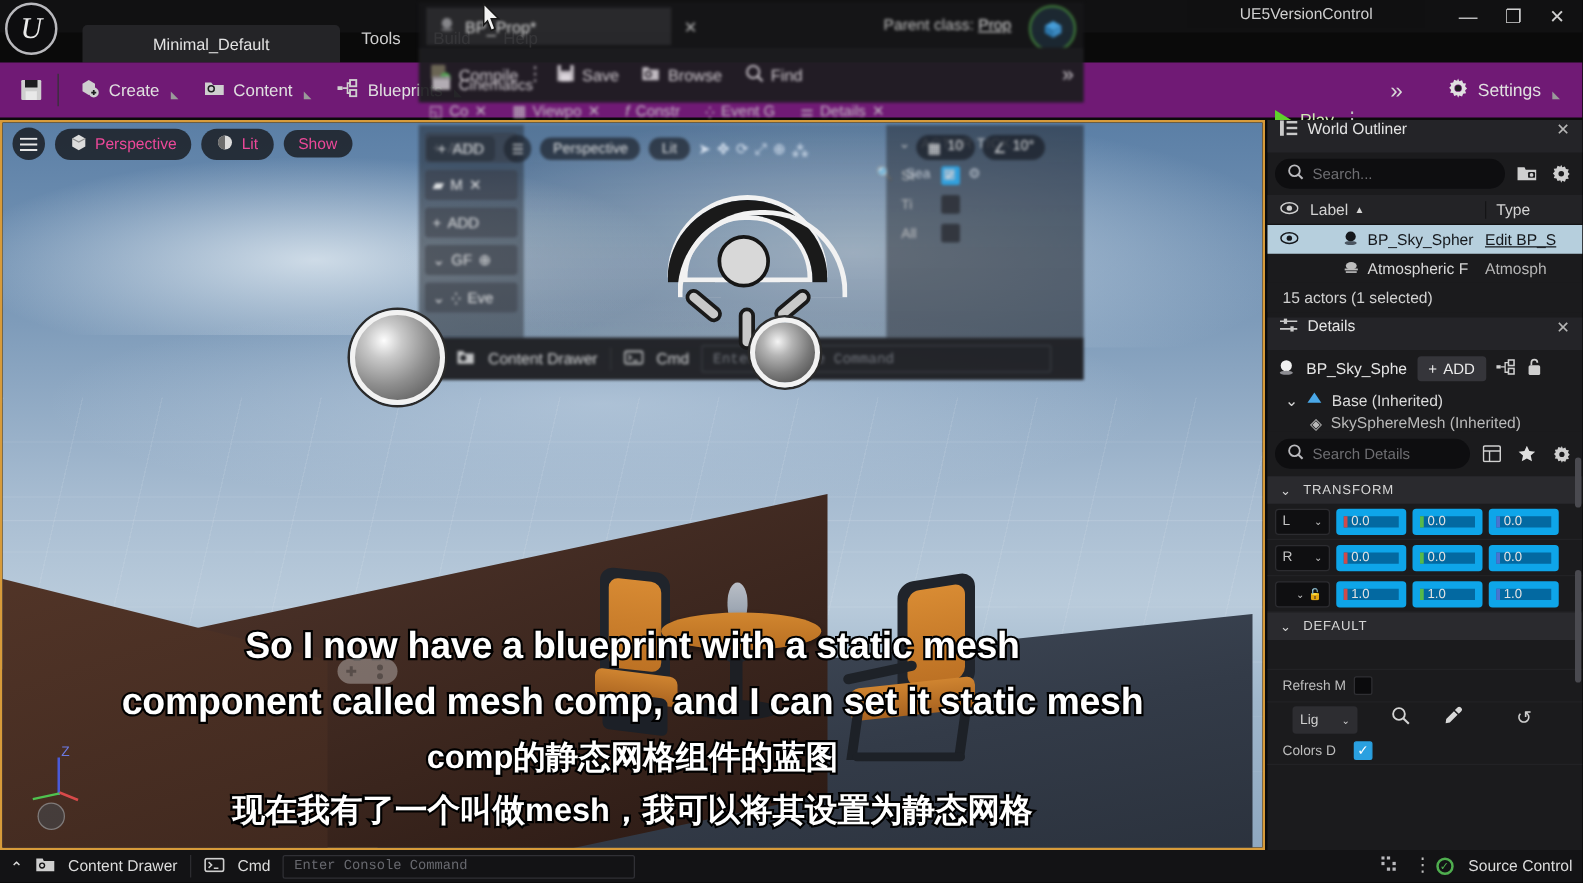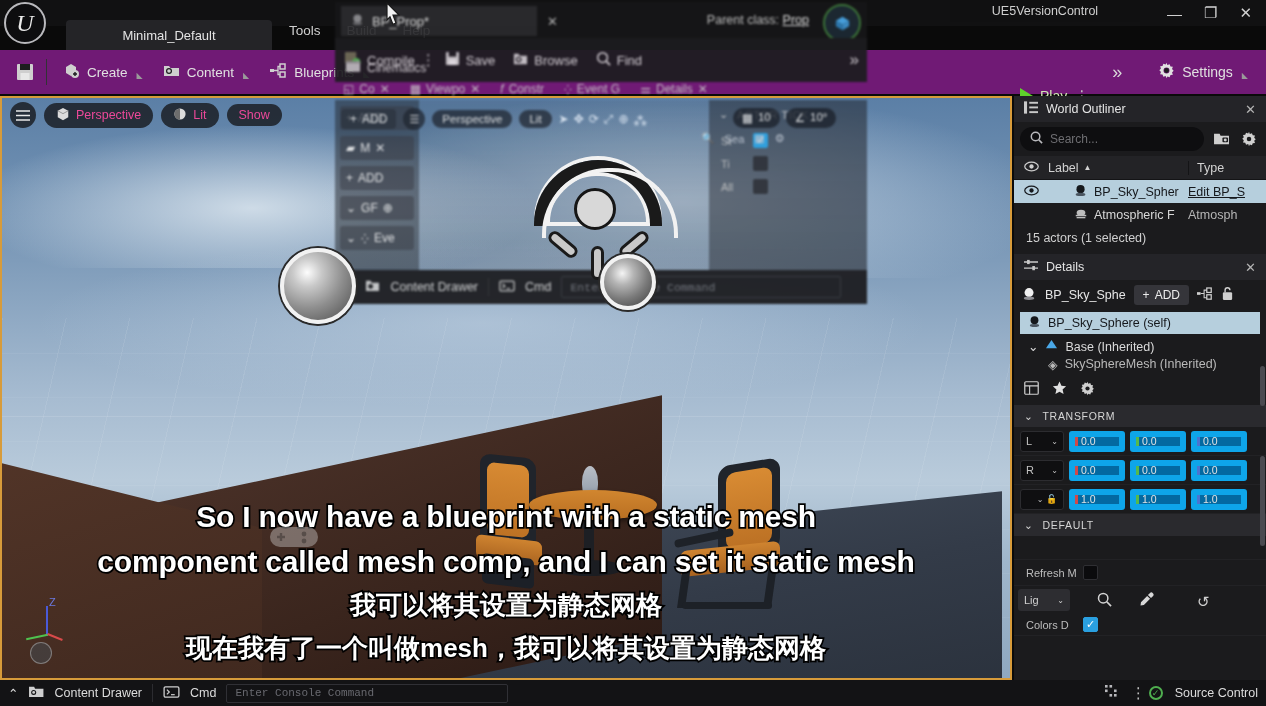--- a/index.html
+++ b/index.html
@@ -160,21 +160,21 @@
     background:#d8d8d8; border:3px solid #161616; }
   .tick { position:absolute; background:#c9c9c9; border:3px solid #1a1a1a; border-radius:7px; }
   .tick.t1 { left:546px; top:238px; width:34px; height:13px; transform:rotate(40deg); }
   .tick.t2 { left:617px; top:238px; width:34px; height:13px; transform:rotate(-40deg); }
   .tick.t3 { left:591px; top:246px; width:13px; height:34px; }
   .mouse-ptr { position:absolute; left:386px; top:2px; width:0; height:0; z-index:70; }
   .mouse-ptr svg { position:absolute; left:0; top:0; }
 
   
   .rightcol { position:absolute; left:1014px; top:96px; width:252px; height:584px; background:#1b1b1d; }
-  .panel-tab { height:26px; background:#242428; display:flex; align-items:center; gap:8px; padding:0 10px;
+  .panel-tab { height:26px; background:#242428; display:flex; align-items:flex-start; gap:8px; padding:0 10px;
      font-size:12.5px; color:#e4e4e4; }
   .panel-tab .x { margin-left:auto; font-size:13px; color:#b5b5b5; }
   .wo-search { display:flex; align-items:center; gap:6px; padding:5px 6px; }
   .searchbox { flex:1; height:24px; background:#0e0e10; border-radius:12px; display:flex; align-items:center;
     gap:7px; padding:0 10px; font-size:12px; color:#6e6e72; }
   .icon-btn { width:22px; height:22px; display:flex; align-items:center; justify-content:center; color:#cfcfcf;}
   .wo-head { height:24px; background:#232326; display:flex; align-items:center; font-size:12.5px; color:#d2d2d2;
      border-bottom:1px solid #141416; }
   .wo-head .c-eye { width:34px; text-align:center; }
   .wo-head .c-lbl { flex:1; display:flex; align-items:center; gap:5px; }
@@ -201,21 +201,21 @@
   .mini-sel { width:44px; height:21px; background:#0f0f11; border:1px solid #2c2c30; border-radius:3px;
     display:flex; align-items:center; justify-content:space-between; padding:0 5px; font-size:11px; color:#c4c4c4;}
   .num { width:56px; height:21px; background:#0369a1; border:6px solid #0ea5e9; border-radius:3px;
     display:flex; align-items:center; font-size:10.5px; color:#e2e2e2; padding-left:6px; position:relative;}
   .num::before{content:""; position:absolute; left:0; top:0; width:3px; height:100%;}
   .num.r::before{background:#d04a4a;} .num.g::before{background:#56b94a;} .num.b::before{background:#4a74d0;}
   .prop-lbl { width:58px; font-size:11px; color:#bdbdbd; padding-left:6px; }
   .ro-chk { width:15px; height:15px; background:#0b0b0d; border:1px solid #2f2f33; border-radius:2px;}
   .ro-chk.on { background:#2aa0e0; border-color:#2aa0e0; color:#fff; font-size:11px;
      display:flex; align-items:center; justify-content:center;}
-  .combo-row { display:flex; align-items:flex-end; gap:27px; padding:3px 4px; }
+  .combo-row { display:flex; align-items:flex-start; gap:27px; padding:3px 20px; }
   .combo { width:52px; height:22px; background:#2d2d31; border-radius:3px; display:flex; align-items:center;
      justify-content:space-between; padding:0 6px; font-size:11px; color:#d0d0d0;}
   .vscroll { position:absolute; right:1px; width:5px; background:#4a4a50; border-radius:3px; }
 
   
   .statusbar { position:absolute; left:0; bottom:0; width:1266px; height:26px; background:#131315;
     display:flex; align-items:center; gap:10px; padding-left:8px; font-size:12.5px; color:#dcdcdc; }
   .sb-sep { width:1px; height:18px; background:#2c2c30; }
   .sb-cmd { width:282px; height:19px; border:1px solid #303035; border-radius:2px; color:#68696f;
     font-size:11px; display:flex; align-items:center; padding-left:8px; font-family:"Liberation Mono", monospace;}
@@ -389,21 +389,21 @@
       <div class="lz"></div>
         <div class="ly"></div>
         <div class="lx"></div>
     </div>
     <div class="nav-knob"></div>
   </div>
 
   <div class="subs">
     <div class="sub-en">So I now have a blueprint with a static mesh</div>
     <div class="sub-en">component called mesh comp, and I can set it static mesh</div>
-    <div class="sub-zh">我可以将其设置为静态网格</div>
+    <div class="sub-zh">comp的静态网格组件的蓝图</div>
     <div class="sub-zh">现在我有了一个叫做mesh，我可以将其设置为静态网格</div>
   </div>
   <div class="gamepad">
     <svg width="52" height="34" viewBox="0 0 52 34">
         <rect x="2" y="7" width="48" height="20" rx="10" fill="#d8d8d8" opacity=".7"></rect>
         <path d="M13 13v8M9 17h8" stroke="#6a6a6a" stroke-width="2.4"></path>
         <circle cx="36" cy="14" r="2.4" fill="#6a6a6a"></circle>
         <circle cx="36" cy="21" r="2.4" fill="#6a6a6a"></circle>
       </svg>
   </div>
@@ -754,44 +754,44 @@
           </svg>
       </span>
       <span>
         <svg width="13" height="15" viewBox="0 0 14 16">
             <rect x="2" y="6.6" width="10" height="8.4" rx="1.4" fill="#cfcfcf"></rect>
             <path d="M4.4 6.6V4.4a2.6 2.6 0 0 1 5.2 0" fill="none" stroke="#cfcfcf" stroke-width="1.5"></path>
           </svg>
       </span>
     </div>
 
-    <div class="comp-sel">
-      <span>
-        <svg width="13" height="13" viewBox="0 0 14 14">
-            <circle cx="7" cy="5.6" r="4.2" fill="#15181c"></circle>
-            <ellipse cx="7" cy="11.2" rx="5" ry="1.6" fill="#4a5560"></ellipse>
-          </svg>
-      </span>
-      <span>BP_Sky_Sphere (self)</span>
-    </div>
     <div class="comp-row" style="padding-left:14px;">
       <span>⌄</span>
       <span>
         <svg width="13" height="12" viewBox="0 0 14 13">
             <path d="M1 10L7 1l6 9z" fill="#4aa8e8"></path>
           </svg>
       </span>
       <span>Base (Inherited)</span>
     </div>
     <div class="comp-row" style="padding-left:34px; overflow:hidden; height:14px; color:#b9b9b9;">
       <span>◈</span>
       <span>SkySphereMesh (Inherited)</span>
     </div>
 
     <div class="det-search">
+      <div class="searchbox" style="flex:1;">
+        <span>
+          <svg width="13" height="13" viewBox="0 0 14 14">
+              <circle cx="6" cy="6" r="4.6" fill="none" stroke="#b9b9bd" stroke-width="1.6"></circle>
+              <path d="M9.4 9.4L13 13" stroke="#b9b9bd" stroke-width="1.8"></path>
+            </svg>
+        </span>
+        <span>Search Details</span>
+      </div>
       <div class="icon-btn">
         <svg width="15" height="14" viewBox="0 0 16 15">
             <rect x="0.8" y="0.8" width="14.4" height="13.4" rx="1.2" fill="none" stroke="#d0d0d0" stroke-width="1.3"></rect>
             <path d="M0.8 5.2h14.4M6 5.2V14.2" stroke="#d0d0d0" stroke-width="1.2"></path>
           </svg>
       </div>
       <div class="icon-btn">
         <svg width="15" height="14" viewBox="0 0 16 15">
             <path d="M8 0.6l2.1 4.6 5 .5-3.8 3.4 1.1 4.9L8 11.5 3.6 14l1.1-4.9L0.9 5.7l5-.5z" fill="#e0e0e0"></path>
           </svg>

